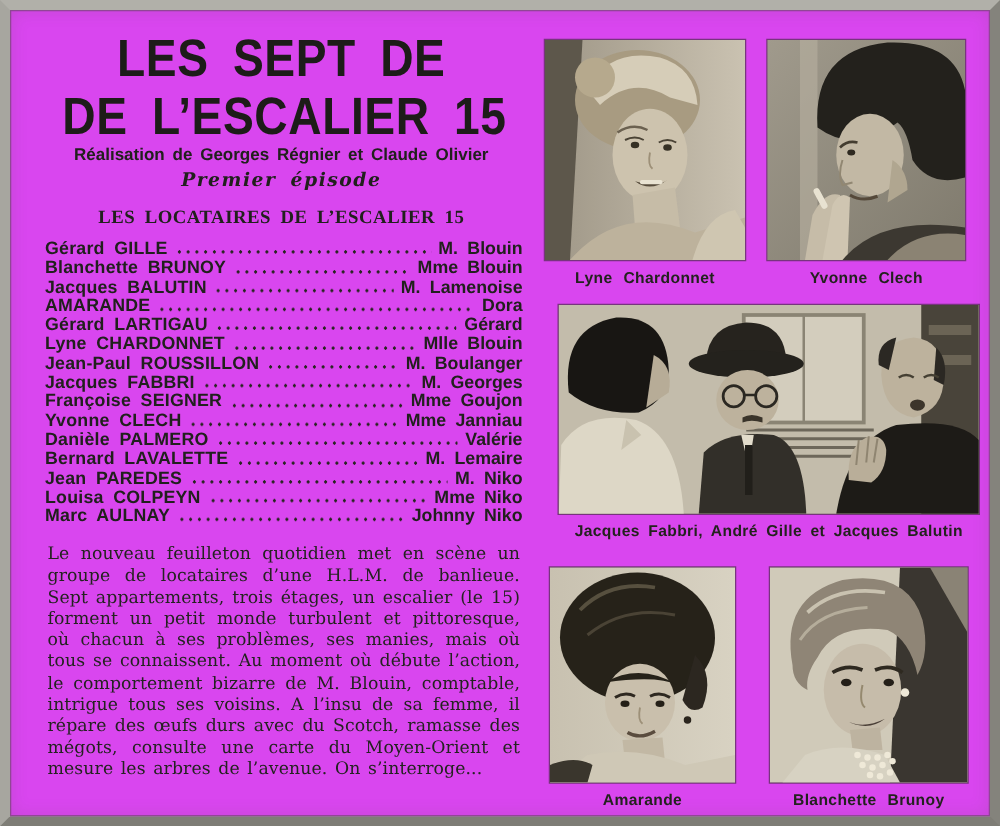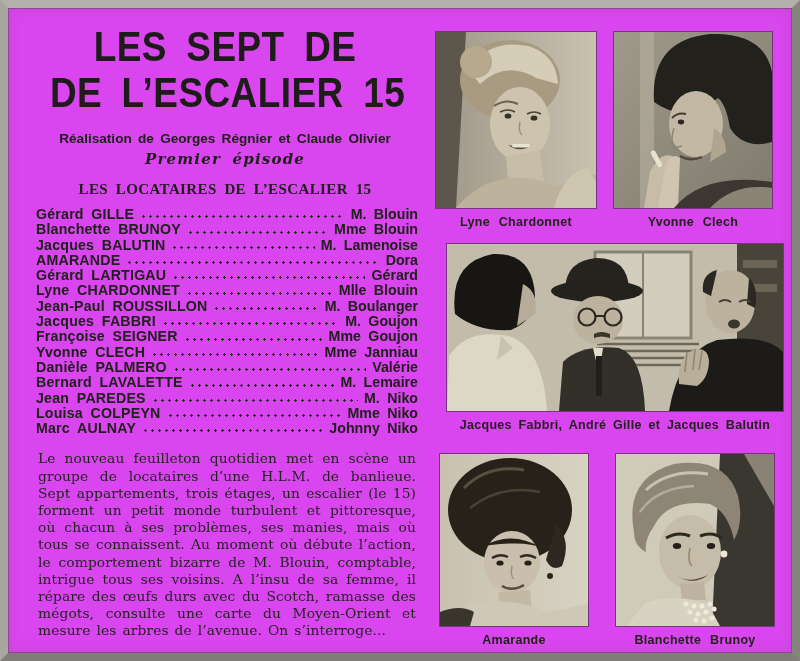--- a/index.html
+++ b/index.html
@@ -11,21 +11,21 @@
     font-family:"Liberation Sans",sans-serif;color:#21201d;
   }
   .page{position:absolute;inset:0;overflow:hidden;}
 
   
   .left-col{position:absolute;left:18px;top:16px;width:398px;text-align:center;}
   .title{margin:0;font-weight:700;font-size:42px;line-height:46px;color:#1d1c19;
          transform:scaleX(.88);transform-origin:50% 0;word-spacing:10px;letter-spacing:.5px;}
   .title span{display:block;white-space:nowrap;}
   .byline{margin:18px 0 0;font-size:15px;font-weight:700;word-spacing:3px;white-space:nowrap;}
-  .direction{margin:15px 0 0;font-size:13.6px;font-weight:700;word-spacing:2.5px;white-space:nowrap;}
+  .direction{margin:0 0 0;font-size:13.6px;font-weight:700;word-spacing:2.5px;white-space:nowrap;}
   .episode{margin:4px 0 0;font-family:"DejaVu Serif","Liberation Serif",serif;
            font-style:italic;font-weight:700;font-size:15px;letter-spacing:1.2px;word-spacing:5px;}
   .cast-header{margin:13px 0 0;font-size:15px;font-weight:700;letter-spacing:.4px;word-spacing:3.5px;font-family:Liberation Serif, serif;}
 
   .cast-list{margin:9px 6px 0 10px;text-align:left;}
   .cast-row{display:flex;align-items:baseline;height:15.3px;font-size:14.2px;line-height:15.3px;}
   .cast-name{font-weight:700;white-space:nowrap;letter-spacing:.2px;word-spacing:3.5px;}
   .cast-role{font-weight:700;white-space:nowrap;word-spacing:3.5px;}
   .leader{flex:1 1 auto;height:3px;align-self:flex-end;margin:0 6px 4px 6px;min-width:14px;
           background-image:radial-gradient(circle,#26251f 1.15px,rgba(0,0,0,0) 1.4px);
@@ -95,21 +95,21 @@
             <span class="cast-role">Mlle Blouin</span>
           </div>
         <div class="cast-row">
             <span class="cast-name">Jean-Paul ROUSSILLON</span>
             <span class="leader"></span>
             <span class="cast-role">M. Boulanger</span>
           </div>
         <div class="cast-row">
             <span class="cast-name">Jacques FABBRI</span>
             <span class="leader"></span>
-            <span class="cast-role">M. Goujon</span>
+            <span class="cast-role">M. Georges</span>
           </div>
         <div class="cast-row">
             <span class="cast-name">Françoise SEIGNER</span>
             <span class="leader"></span>
             <span class="cast-role">Mme Goujon</span>
           </div>
         <div class="cast-row">
             <span class="cast-name">Yvonne CLECH</span>
             <span class="leader"></span>
             <span class="cast-role">Mme Janniau</span>

